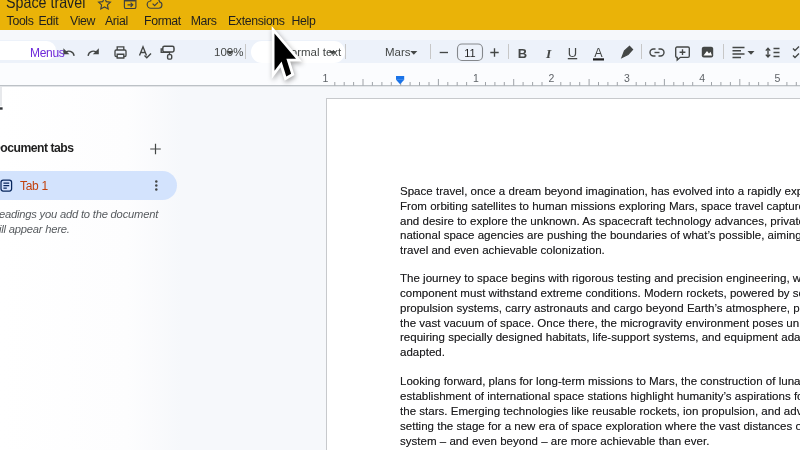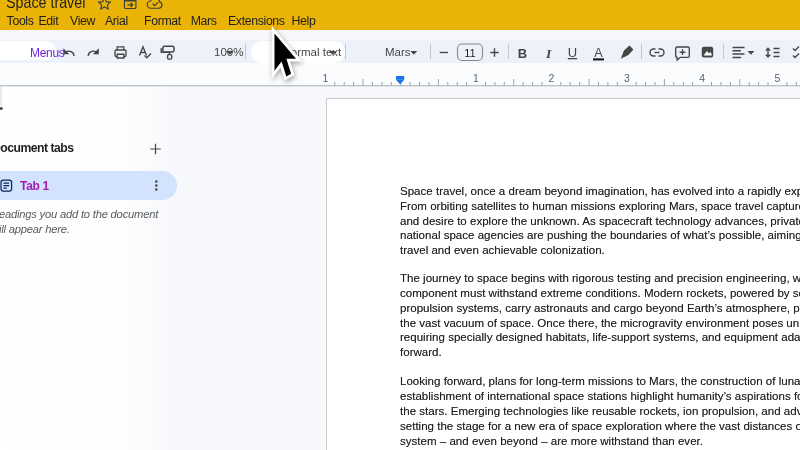--- a/index.html
+++ b/index.html
@@ -3,21 +3,21 @@
 <meta charset="utf-8">
 <style>
 * { margin:0; padding:0; box-sizing:border-box; }
 html,body { width:800px; height:450px; overflow:hidden; }
 body { font-family:"Liberation Sans", sans-serif; position:relative; background:#f6f8fb; }
 .abs { position:absolute; }
 #page { position:absolute; left:326px; top:98px; width:600px; height:352px; background:#ffffff; border:1px solid #c7c9cc; border-right:none; border-bottom:none; }
 #sidebar { position:absolute; left:0; top:87px; width:182px; height:363px; background:linear-gradient(90deg,#ffffff 0%, #fdfdfe 70%, #f6f8fb 100%); }
 #dtabs { position:absolute; left:-8px; top:140.8px; font-size:12.2px; letter-spacing:-0.5px; font-weight:bold; color:#1f1f1f; }
 #tabpill { position:absolute; left:-30px; top:171px; width:207px; height:29px; background:#d3e3fd; border-radius:14.5px; }
-#tabname { position:absolute; left:20px; top:178.7px; font-size:12px; letter-spacing:-0.3px; font-weight:bold; color:#a21caf; }
+#tabname { position:absolute; left:20px; top:178.7px; font-size:12px; letter-spacing:-0.3px; font-weight:normal; color:#c2410c; }
 #sideitalic { position:absolute; left:-9px; top:206.6px; font-style:italic; font-size:11.2px; letter-spacing:-0.2px; line-height:15.4px; color:#575b5f; }
 .docline { position:absolute; left:400px; white-space:nowrap; font-size:11.55px; color:#1d1d1f; text-shadow:0 0 0.5px rgba(29,29,31,0.5); }
 #header { position:absolute; left:0; top:0; width:800px; height:30px; background:#eab308; }
 #title { position:absolute; left:5.5px; top:-6.9px; font-size:17px; color:#1f1f1f; transform:scaleX(0.84); transform-origin:0 0; }
 #menubar span { position:absolute; top:13.9px; font-size:12.3px; letter-spacing:-0.35px; color:#1f1f1f; }
 #toolbar { position:absolute; left:0; top:40px; width:800px; height:23px; background:#edf2fa; }
 #menuspill { position:absolute; left:-12px; top:41px; width:68px; height:18.5px; background:#ffffff; border-radius:9.5px; }
 #menustext { position:absolute; left:6px; top:46.1px; font-size:12px; letter-spacing:-0.3px; color:#6d28d9;margin-left:24px; }
 .tsep { position:absolute; top:44px; width:1px; height:15px; background:#c7c7c7; }
 .ttext { position:absolute; top:46px; font-size:11.5px; color:#444746;margin-left:25px; }
@@ -35,26 +35,26 @@
 <div class="docline" style="top:185.1px">Space travel, once a dream beyond imagination, has evolved into a rapidly expanding</div>
 <div class="docline" style="top:200.0px">From orbiting satellites to human missions exploring Mars, space travel captures our</div>
 <div class="docline" style="top:214.9px">and desire to explore the unknown. As spacecraft technology advances, private</div>
 <div class="docline" style="top:229.2px">national space agencies are pushing the boundaries of what’s possible, aiming for</div>
 <div class="docline" style="top:243.6px">travel and even achievable colonization.</div>
 <div class="docline" style="top:272.3px">The journey to space begins with rigorous testing and precision engineering, where</div>
 <div class="docline" style="top:287.2px">component must withstand extreme conditions. Modern rockets, powered by sophisticated</div>
 <div class="docline" style="top:302.1px">propulsion systems, carry astronauts and cargo beyond Earth’s atmosphere, propelling</div>
 <div class="docline" style="top:316.9px">the vast vacuum of space. Once there, the microgravity environment poses unique</div>
 <div class="docline" style="top:331.3px">requiring specially designed habitats, life-support systems, and equipment adapted</div>
-<div class="docline" style="top:346.2px">forward.</div>
+<div class="docline" style="top:346.2px">adapted.</div>
 <div class="docline" style="top:375.4px">Looking forward, plans for long-term missions to Mars, the construction of lunar</div>
 <div class="docline" style="top:390.3px">establishment of international space stations highlight humanity’s aspirations for</div>
 <div class="docline" style="top:405.1px">the stars. Emerging technologies like reusable rockets, ion propulsion, and advanced</div>
 <div class="docline" style="top:420.0px">setting the stage for a new era of space exploration where the vast distances of</div>
-<div class="docline" style="top:434.9px">system – and even beyond – are more withstand than ever.</div>
+<div class="docline" style="top:434.9px">system – and even beyond – are more achievable than ever.</div>
 <div id="header">
   <div id="title">Space travel</div>
   <div id="menubar">
     <span style="left:6.6px">Tools</span>
     <span style="left:38.5px">Edit</span>
     <span style="left:70px">View</span>
     <span style="left:105px">Arial</span>
     <span style="left:144px">Format</span>
     <span style="left:190.7px">Mars</span>
     <span style="left:228px">Extensions</span>

